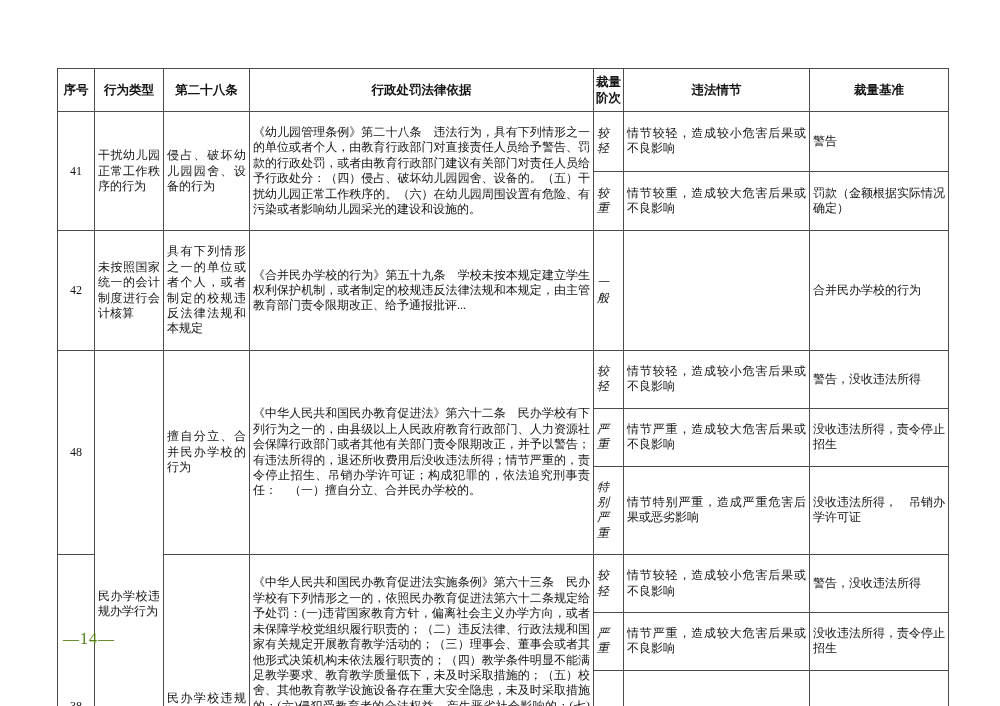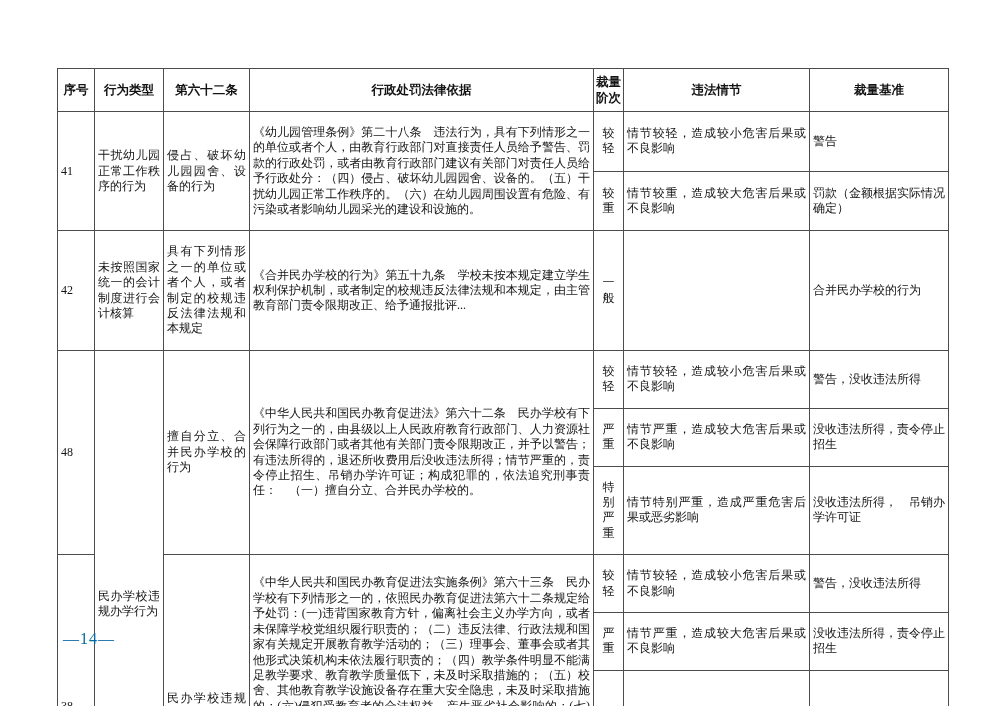--- a/index.html
+++ b/index.html
@@ -25,26 +25,26 @@
     vertical-align:middle;
     overflow:hidden;
     word-break:break-all;
   }
   table.penalty th{
     font-weight:bold;
     text-align:center;
     font-size:12.5px;
     line-height:16px;
   }
-  td.center{}
+  td.center{text-align:center;}
   td.jtext{text-align:justify;text-align-last:left;}
-  td.tier{padding:1px 2px;text-align:center;}
+  td.tier{padding:1px 2px;text-align:left;font-style:italic;}
   .page-number{
     position:absolute;left:63px;top:630px;
-    font-size:16px;letter-spacing:1px;color:#0369a1;text-align:right;
+    font-size:16px;letter-spacing:1px;color:#4d7c0f;text-align:right;
   }
 </style>
 </head>
 <body>
 
 <div class="page">
 
   <table class="penalty">
     <colgroup>
       <col style="width:37px">
@@ -53,21 +53,21 @@
       <col style="width:344px">
         <col style="width:30px">
         <col style="width:186px">
       <col style="width:139px">
     </colgroup>
 
     <tbody>
         <tr style="height:39px">
       <th>序号</th>
       <th>行为类型</th>
-      <th>第六十二条</th>
+      <th>第二十八条</th>
       <th>行政处罚法律依据</th>
       <th style="padding:1px 2px">裁量阶次</th>
       <th>违法情节</th>
       <th>裁量基准</th>
     </tr>
 
     <tr style="height:54px">
       <td rowspan="2" class="center">41</td>
       <td rowspan="2" class="jtext">干扰幼儿园正常工作秩序的行为</td>
       <td rowspan="2" class="jtext">侵占、破坏幼儿园园舍、设备的行为</td>

